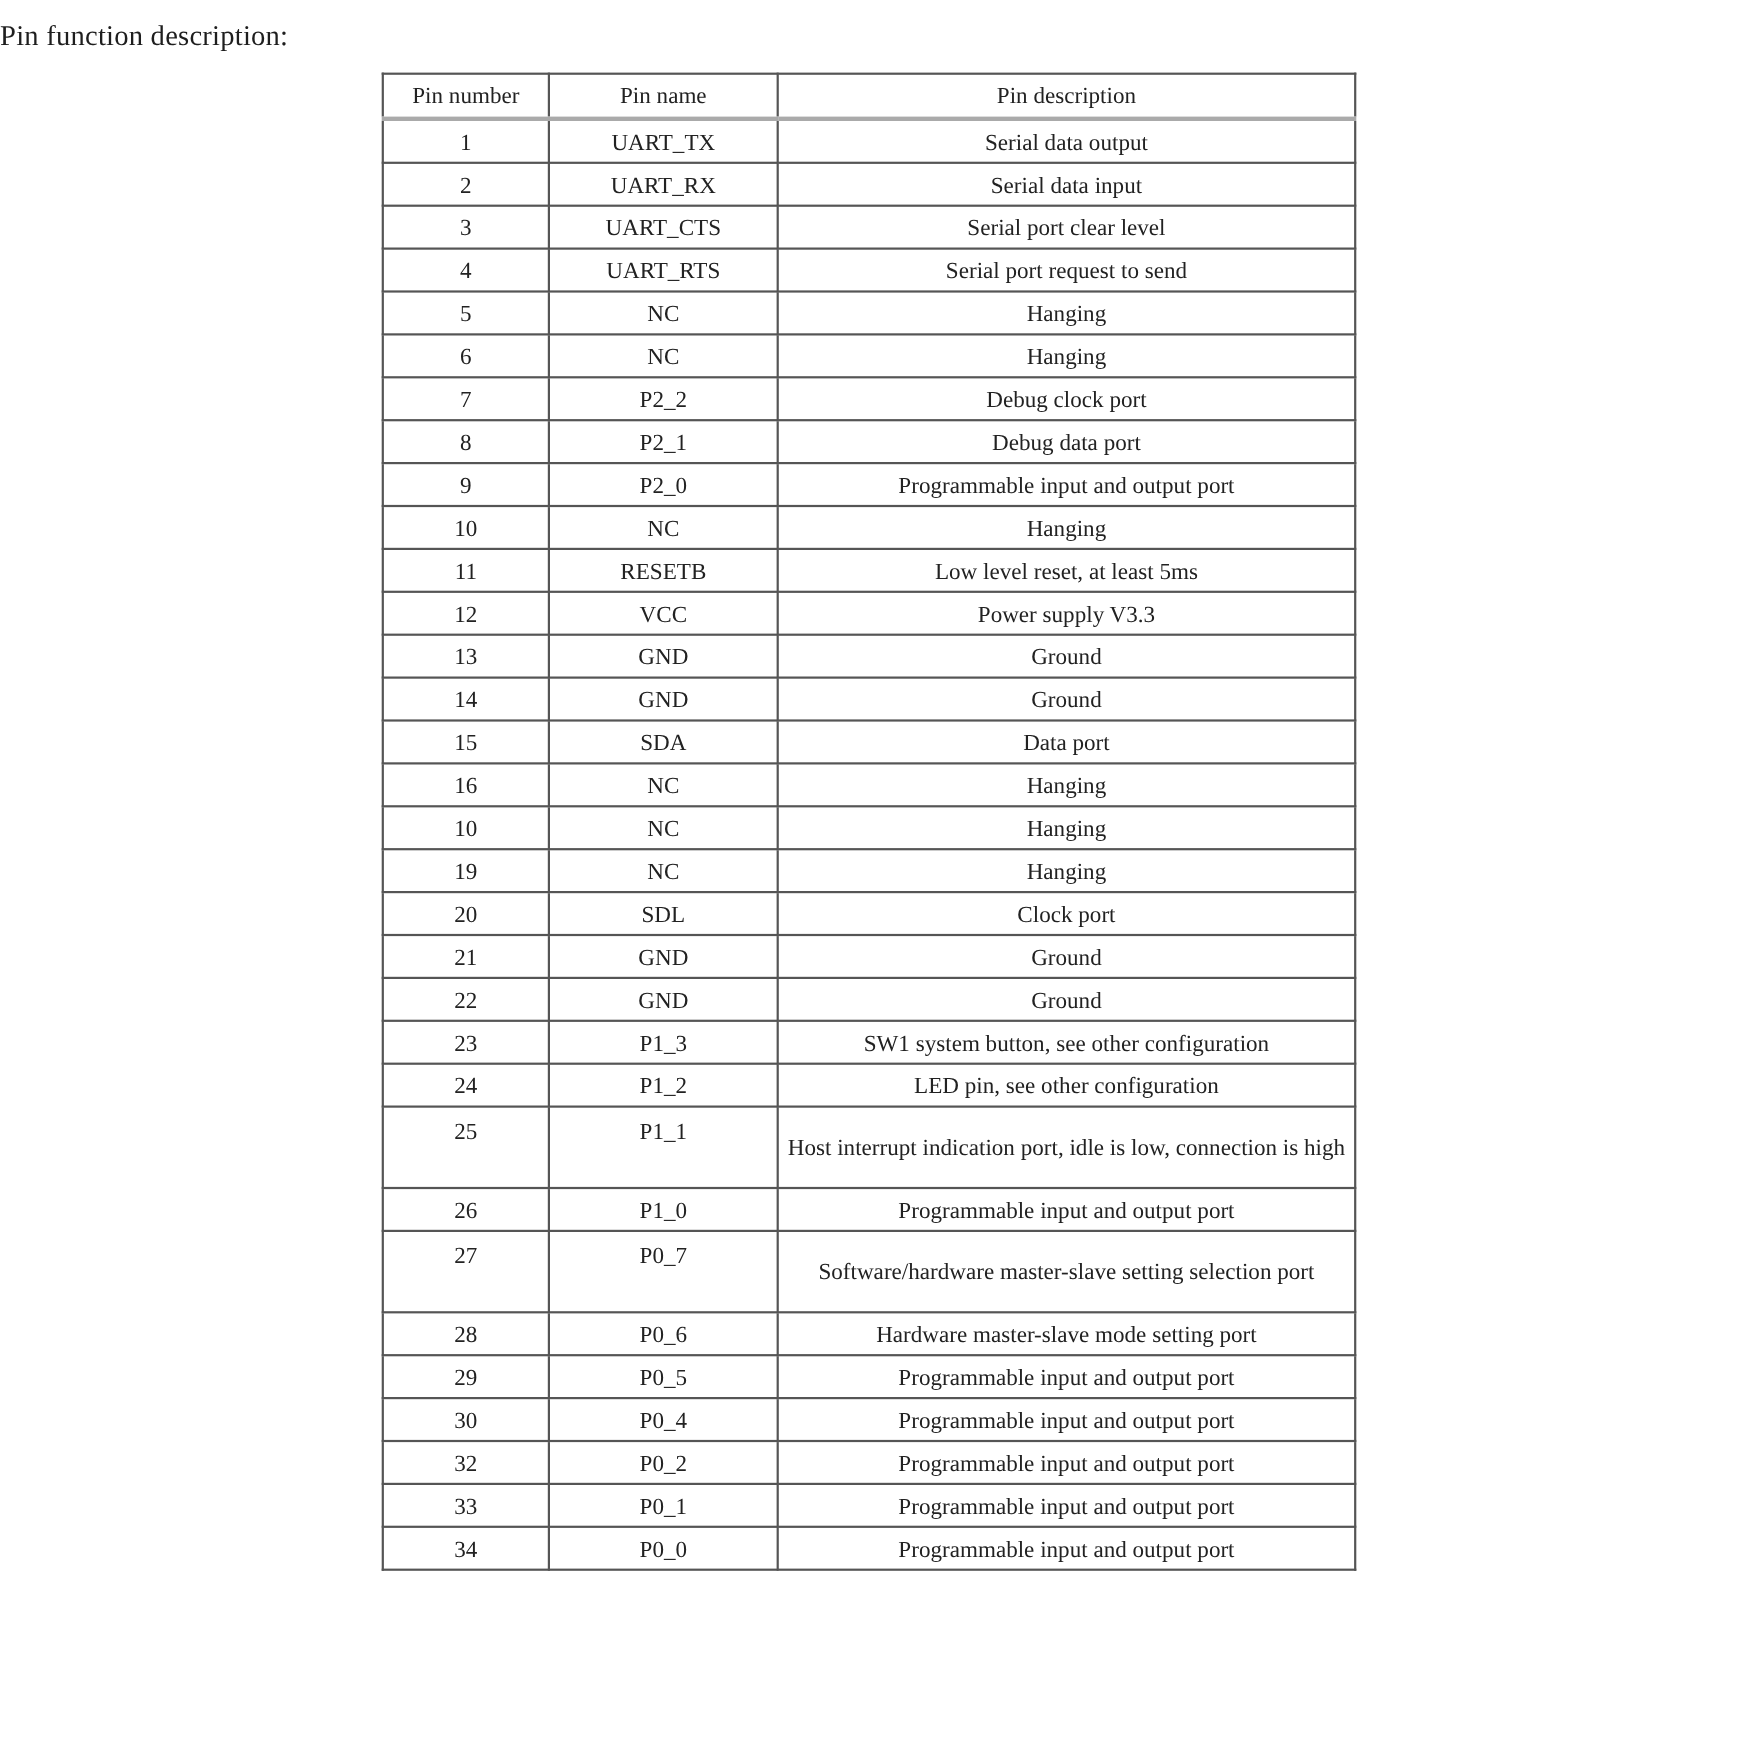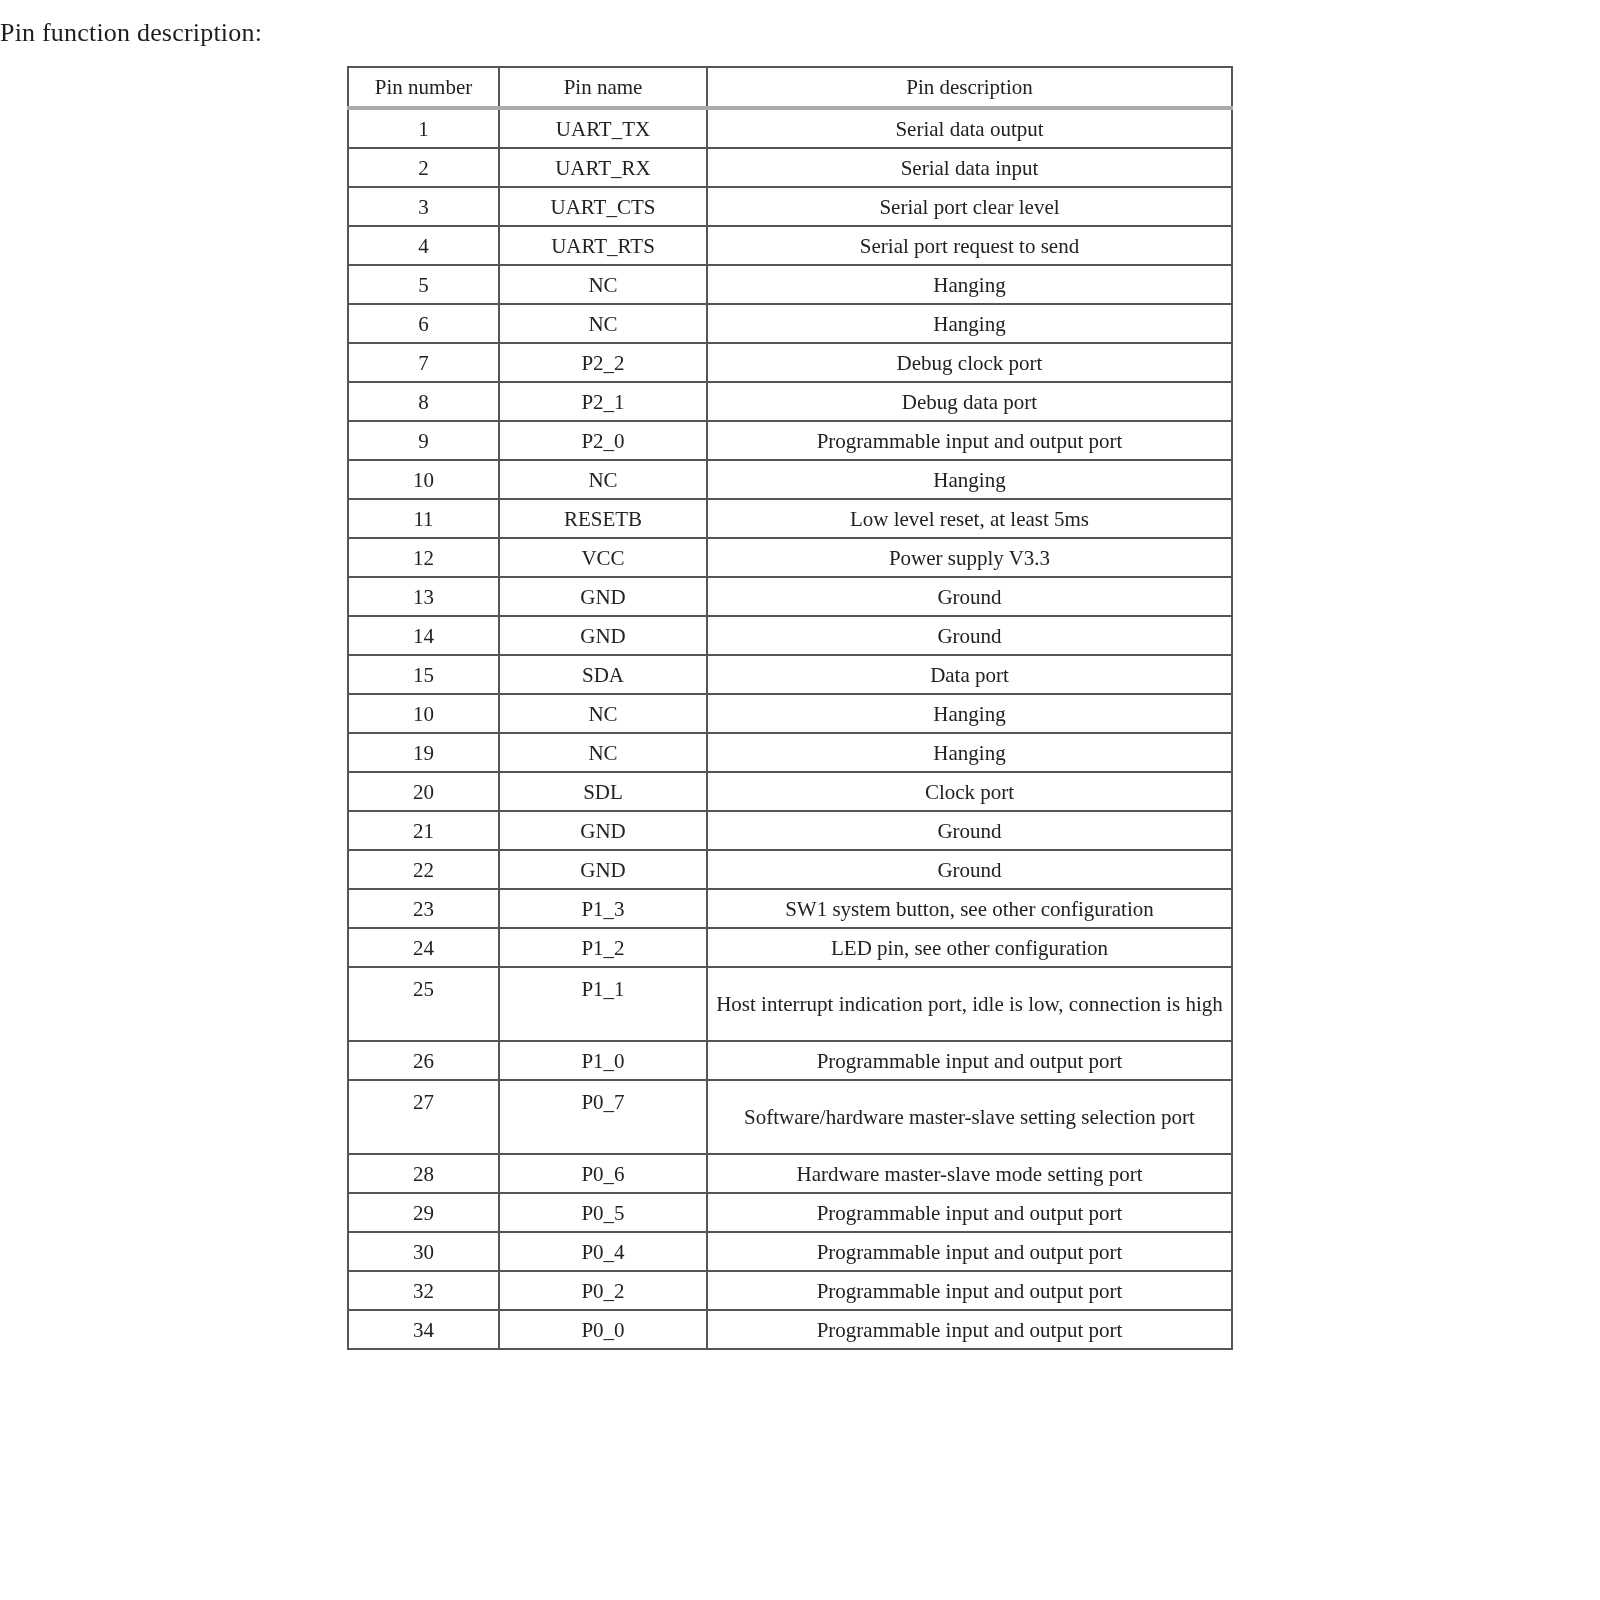--- a/index.html
+++ b/index.html
@@ -105,20 +105,25 @@
         <td class="num">14</td>
         <td class="name">GND</td>
         <td class="desc">Ground</td>
       </tr>
       <tr>
         <td class="num">15</td>
         <td class="name">SDA</td>
         <td class="desc">Data port</td>
       </tr>
       <tr>
+        <td class="num">16</td>
+        <td class="name">NC</td>
+        <td class="desc">Hanging</td>
+      </tr>
+      <tr>
         <td class="num">10</td>
         <td class="name">NC</td>
         <td class="desc">Hanging</td>
       </tr>
       <tr>
         <td class="num">19</td>
         <td class="name">NC</td>
         <td class="desc">Hanging</td>
       </tr>
       <tr>
@@ -175,18 +180,23 @@
         <td class="num">30</td>
         <td class="name">P0_4</td>
         <td class="desc">Programmable input and output port</td>
       </tr>
       <tr>
         <td class="num">32</td>
         <td class="name">P0_2</td>
         <td class="desc">Programmable input and output port</td>
       </tr>
       <tr>
+        <td class="num">33</td>
+        <td class="name">P0_1</td>
+        <td class="desc">Programmable input and output port</td>
+      </tr>
+      <tr>
         <td class="num">34</td>
         <td class="name">P0_0</td>
         <td class="desc">Programmable input and output port</td>
       </tr>
     </tbody>
 </table>
 
 </body></html>

